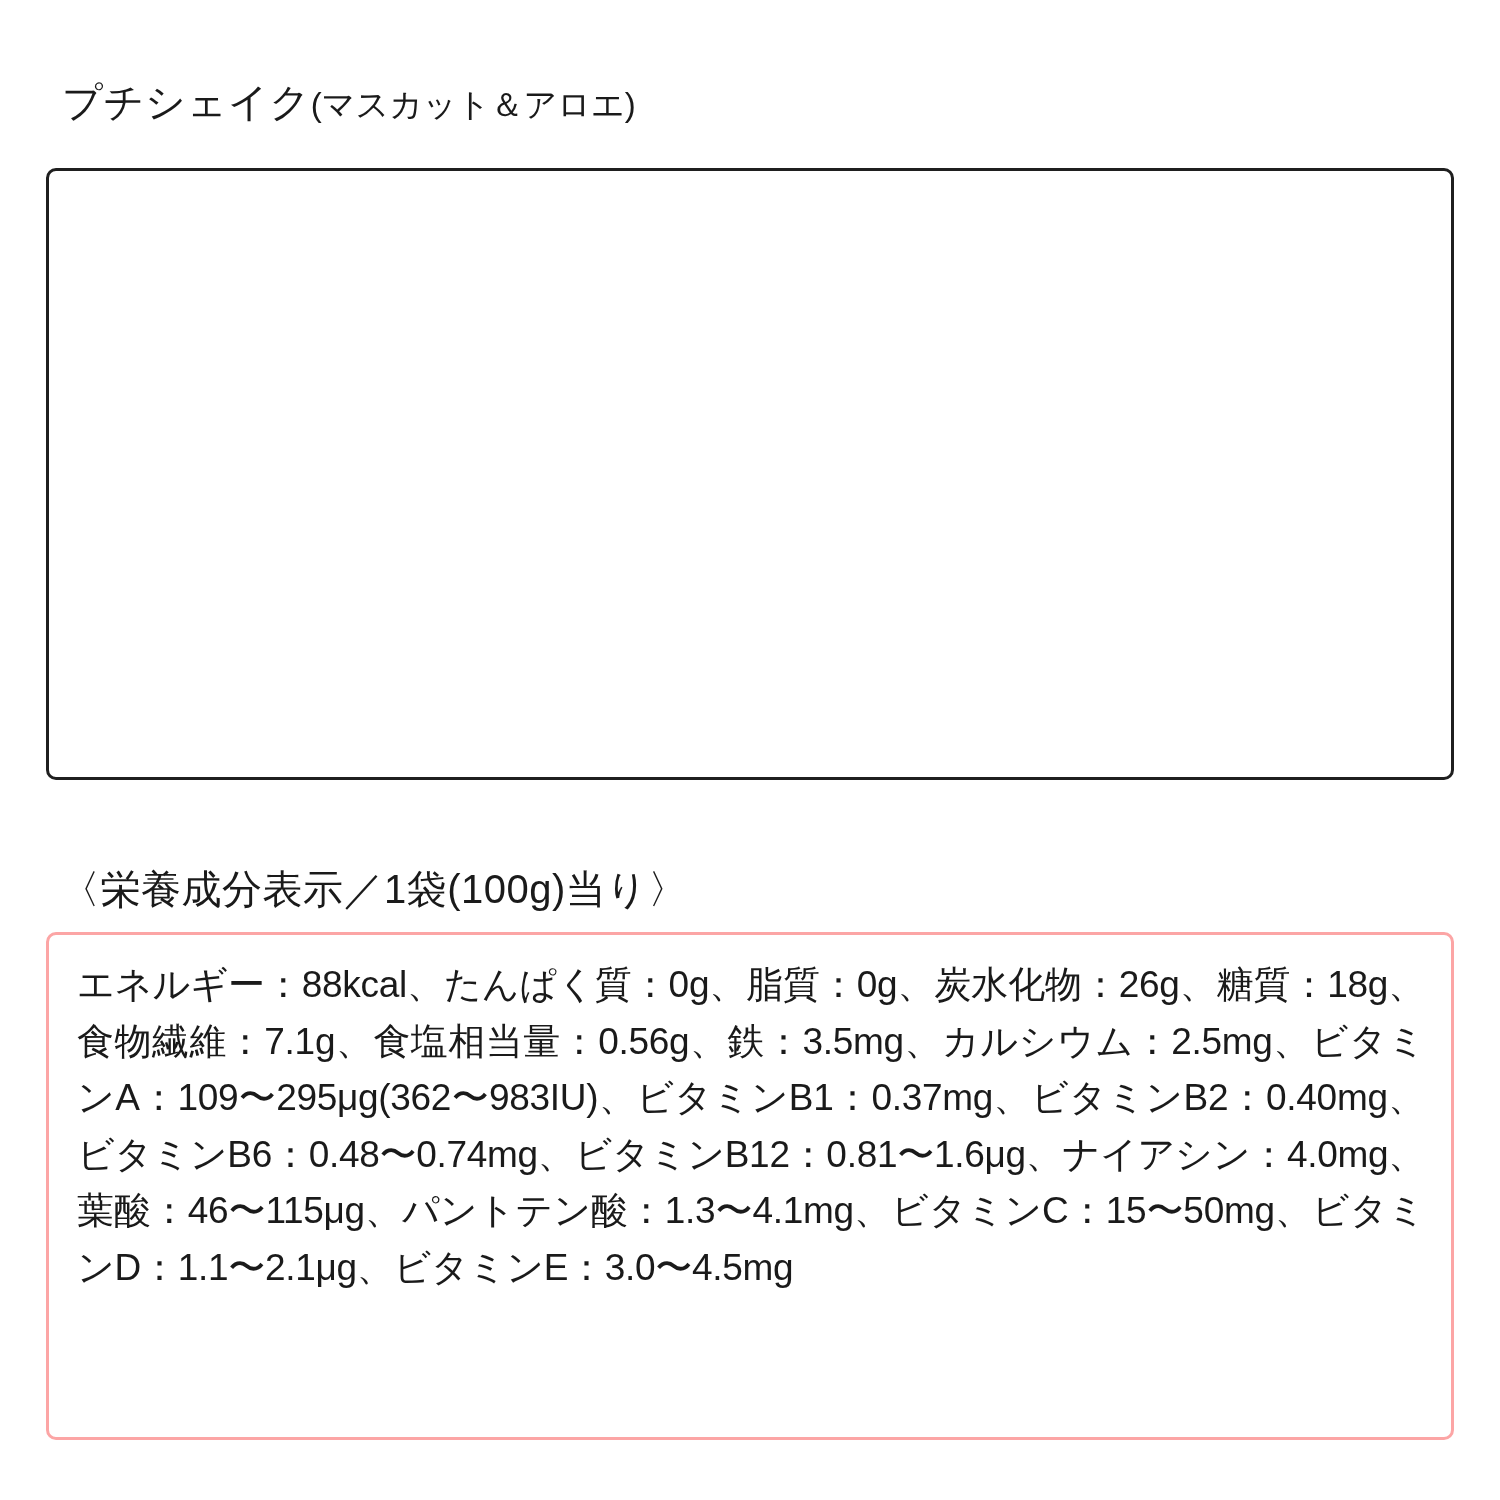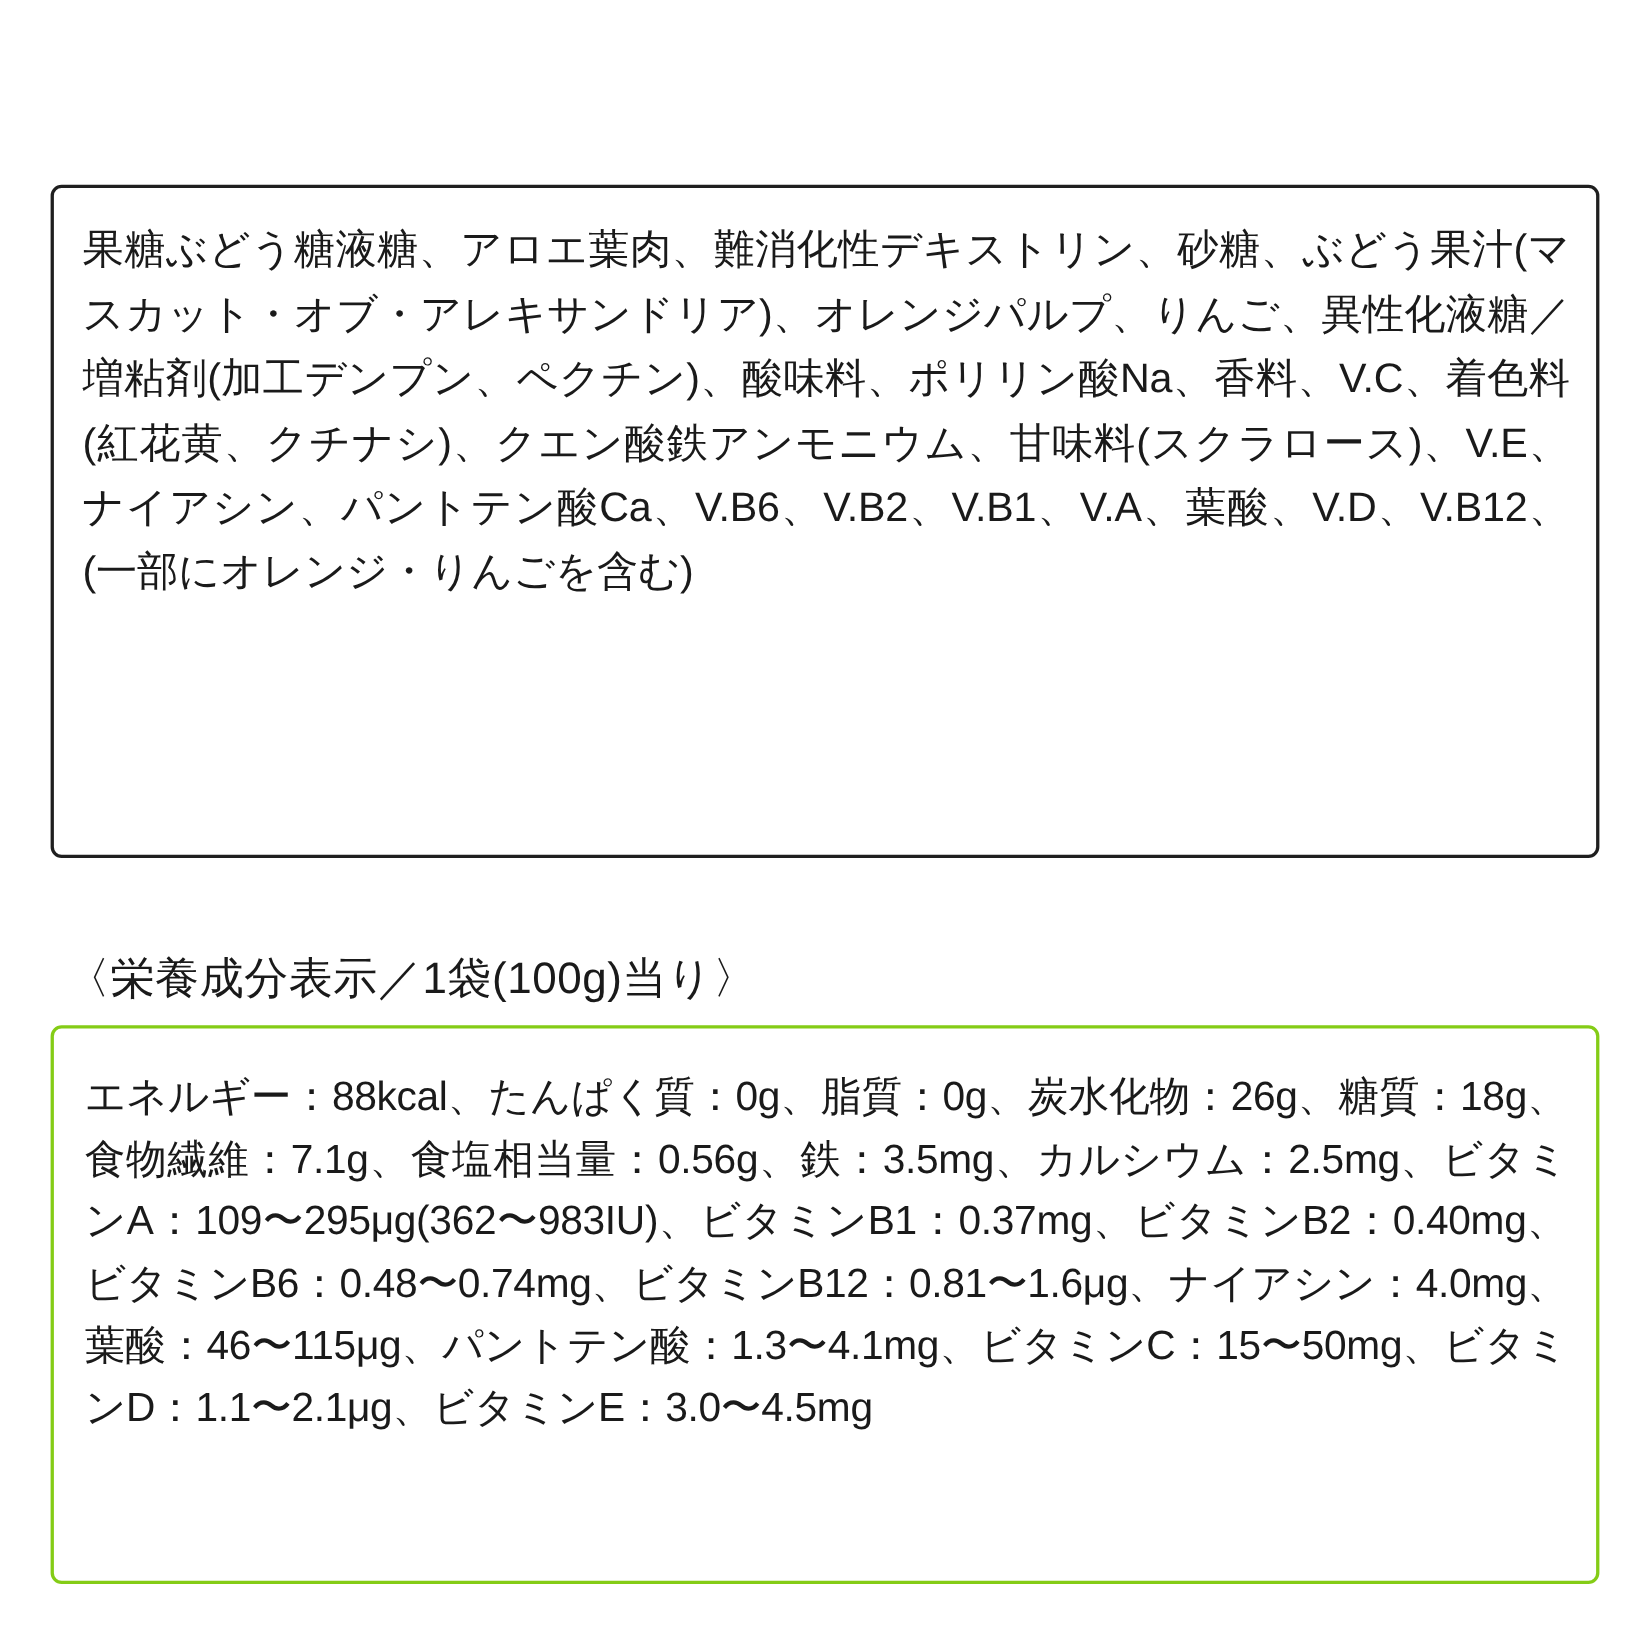--- a/index.html
+++ b/index.html
@@ -91,46 +91,46 @@
     white-space: nowrap;
   }
 
   
   .nutrition-box {
     position: absolute;
     left: 46px;
     top: 932px;
     width: 1408px;
     height: 508px;
-    border: 3px solid #84cc16;
+    border: 3px solid #fca5a5;
     border-radius: 10px;
     box-sizing: border-box;
-    padding: 34px 26px 16px 28px;
+    padding: 22px 26px 16px 28px;
     background: #ffffff;
   }
   .nutrition-box p {
     margin: 0;
     font-size: 37px;
     line-height: 1.53;
     letter-spacing: -0.3px;
     text-align: justify;
     text-justify: inter-character;
     word-break: break-all;
   }
 </style>
 </head>
 <body>
 
 <div class="page">
 
+  <div class="product-title">
+    <span>プチシェイク</span><span class="sub">(マスカット＆アロエ)</span>
+  </div>
 
   <div class="ingredients-table">
-    <div class="ing-body-cell">
-      <p>果糖ぶどう糖液糖、アロエ葉肉、難消化性デキストリン、砂糖、ぶどう果汁(マスカット・オブ・アレキサンドリア)、オレンジパルプ、りんご、異性化液糖／増粘剤(加工デンプン、ペクチン)、酸味料、ポリリン酸Na、香料、V.C、着色料(紅花黄、クチナシ)、クエン酸鉄アンモニウム、甘味料(スクラロース)、V.E、ナイアシン、パントテン酸Ca、V.B6、V.B2、V.B1、V.A、葉酸、V.D、V.B12、(一部にオレンジ・りんごを含む)</p>
-    </div>
   </div>
 
   <div class="nutrition-heading">〈栄養成分表示／1袋(100g)当り〉</div>
 
   <div class="nutrition-box">
     <p>エネルギー：88kcal、たんぱく質：0g、脂質：0g、炭水化物：26g、糖質：18g、食物繊維：7.1g、食塩相当量：0.56g、鉄：3.5mg、カルシウム：2.5mg、ビタミンA：109〜295μg(362〜983IU)、ビタミンB1：0.37mg、ビタミンB2：0.40mg、ビタミンB6：0.48〜0.74mg、ビタミンB12：0.81〜1.6μg、ナイアシン：4.0mg、葉酸：46〜115μg、パントテン酸：1.3〜4.1mg、ビタミンC：15〜50mg、ビタミンD：1.1〜2.1μg、ビタミンE：3.0〜4.5mg</p>
   </div>
 
 </div>
 

